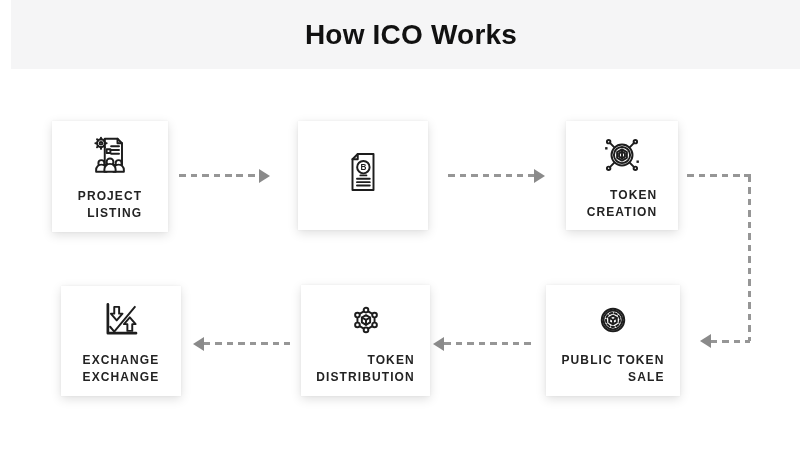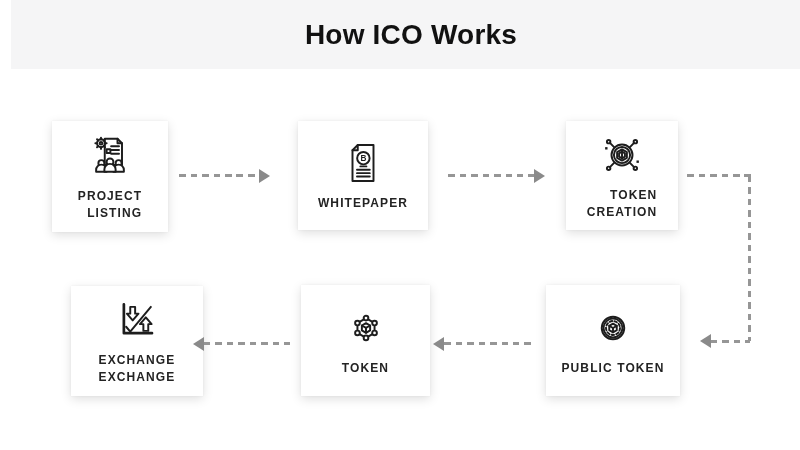--- a/index.html
+++ b/index.html
@@ -26,21 +26,21 @@
   .card .label{
     text-align:right;font-size:12px;font-weight:700;color:#232323;
     letter-spacing:1.1px;line-height:17px;
   }
   .card .label span{display:block;}
   .c1{left:52px;top:121px;width:116px;height:111px;}
   .c2{left:298px;top:121px;width:130px;height:109px;}
   .c3{left:566px;top:121px;width:112px;height:109px;}
   .c4{left:546px;top:285px;width:134px;height:111px;}
   .c5{left:301px;top:285px;width:129px;height:111px;}
-  .c6{left:71px;top:286px;width:132px;height:110px;}
+  .c6{left:61px;top:286px;width:120px;height:110px;}
   
   .dash-h{position:absolute;height:3px;
     background:repeating-linear-gradient(90deg,#969696 0 6.5px,transparent 6.5px 11.5px);}
   .dash-v{position:absolute;width:3px;
     background:repeating-linear-gradient(180deg,#969696 0 6.5px,transparent 6.5px 11.5px);}
   .head-r{position:absolute;width:0;height:0;
     border-top:7px solid transparent;border-bottom:7px solid transparent;
     border-left:11px solid #8a8a8a;}
   .head-l{position:absolute;width:0;height:0;
     border-top:7px solid transparent;border-bottom:7px solid transparent;
@@ -96,21 +96,20 @@
     <svg viewBox="0 0 64 64" width="48" height="48">
       <path d="M25 8 H46 V56 H18 V15 Z"></path>
       <path d="M25 8 V15 H18"></path>
       <circle cx="32.5" cy="25.5" r="8.3"></circle>
       <text x="32.5" y="29.5" font-size="11" text-anchor="middle">B</text>
       <path d="M28.5 36.5 H36.5"></path>
       <path d="M24 41 H41 M24 45.5 H41 M24 50 H41"></path>
     </svg>
   </span>
   <div class="label">
-    <span>WHITEPAPER</span>
   </div>
 </div>
 
 <div class="card c3">
   <span class="icon">
     <svg viewBox="0 0 64 64" width="48" height="48">
       <circle cx="32" cy="32" r="14"></circle>
       <circle cx="32" cy="32" r="10.8"></circle>
       <path d="M32 24.5 L25.5 28.25 V35.75 L32 39.5 L38.5 35.75 V28.25 Z"></path>
       <path d="M32 27.5 L28.1 29.75 V34.25 L32 36.5 L35.9 34.25 V29.75 Z"></path>
@@ -136,40 +135,42 @@
       <circle cx="32" cy="32" r="15"></circle>
       <circle cx="32" cy="32" r="12.6"></circle>
       <circle cx="32" cy="32" r="9.3" stroke-dasharray="3.5 3"></circle>
       <path d="M32 26.2 L37 29.1 V34.9 L32 37.8 L27 34.9 V29.1 Z"></path>
       <path d="M27 29.1 L32 32 L37 29.1"></path>
       <path d="M32 32 V37.8"></path>
     </svg>
   </span>
   <div class="label">
     <span>PUBLIC TOKEN</span>
+    <span>SALE</span>
   </div>
 </div>
 
 <div class="card c5">
   <span class="icon">
     <svg viewBox="0 0 64 64" width="48" height="48">
       <path d="M32 18.8 L20.6 25.4 V38.6 L32 45.2 L43.4 38.6 V25.4 Z"></path>
       <circle cx="32" cy="18.8" r="3.1" fill="#fff"></circle>
       <circle cx="20.6" cy="25.4" r="3.1" fill="#fff"></circle>
       <circle cx="20.6" cy="38.6" r="3.1" fill="#fff"></circle>
       <circle cx="32" cy="45.2" r="3.1" fill="#fff"></circle>
       <circle cx="43.4" cy="38.6" r="3.1" fill="#fff"></circle>
       <circle cx="43.4" cy="25.4" r="3.1" fill="#fff"></circle>
       <path d="M32 25.5 L37.5 28.7 V35.2 L32 38.4 L26.5 35.2 V28.7 Z" fill="#fff"></path>
       <path d="M26.5 28.7 L32 31.9 L37.5 28.7"></path>
       <path d="M32 31.9 V38.4"></path>
     </svg>
   </span>
   <div class="label">
     <span>TOKEN</span>
+    <span>DISTRIBUTION</span>
   </div>
 </div>
 
 <div class="card c6">
   <span class="icon">
     <svg viewBox="0 0 64 64" width="48" height="48">
       <path d="M14.5 11 V49.5 H52" stroke-width="3.6"></path>
       <path d="M17.5 41 L23 47.5 L50.5 14.5"></path>
       <path d="M23 14.5 H29.5 V23.5 H34 L26.25 32.5 L18.5 23.5 H23 Z" fill="#fff"></path>
       <path d="M40.5 46.5 V37.5 H36 L43.75 28.5 L51.5 37.5 H47 V46.5 Z" fill="#fff"></path>

